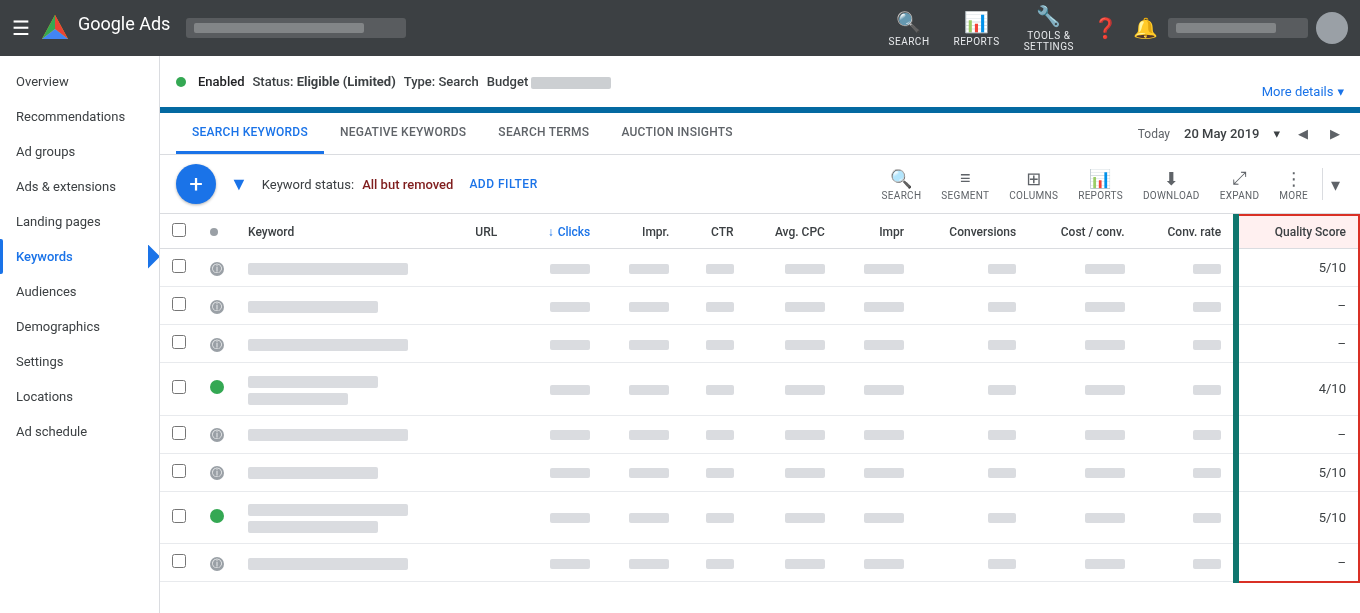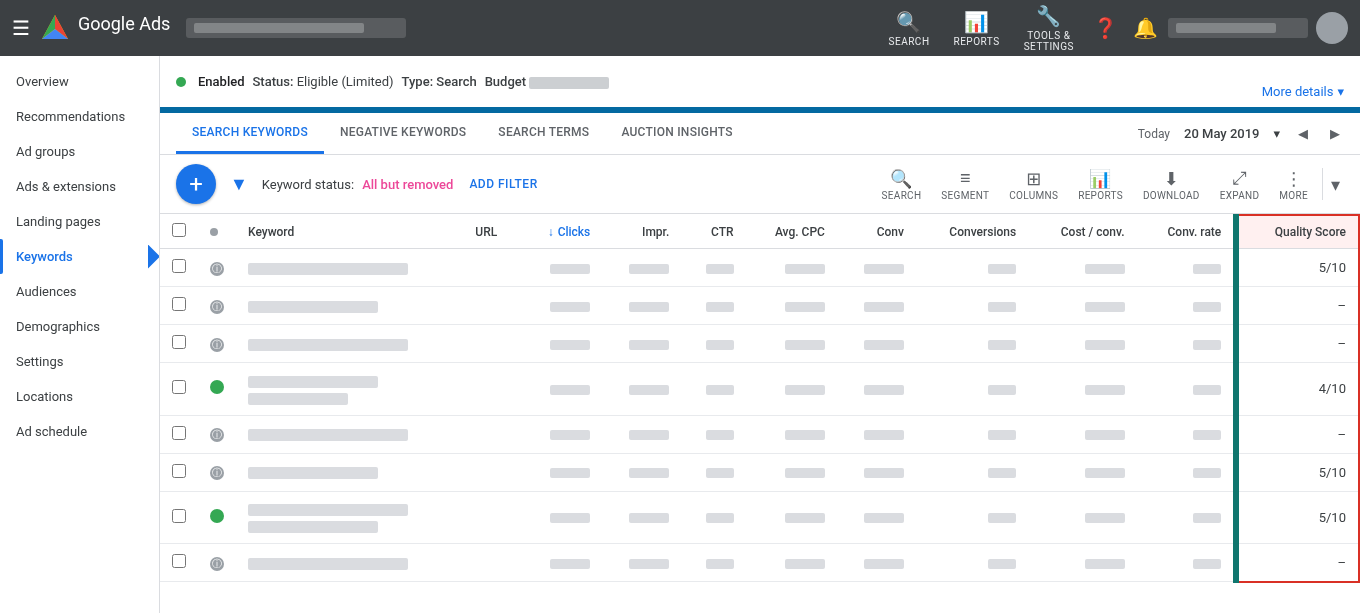--- a/index.html
+++ b/index.html
@@ -188,21 +188,21 @@
       color: #1a73e8;
       font-size: 18px;
       cursor: pointer;
       padding: 6px;
     }
     .filter-text {
       font-size: 13px;
       color: #3c4043;
     }
     .filter-link {
-      color: #ec4899;
+      color: #7f1d1d;
       font-weight: 500;
     }
     .add-filter-btn {
       color: #1a73e8;
       font-size: 12px;
       font-weight: 500;
       letter-spacing: 0.5px;
       cursor: pointer;
       text-transform: uppercase;
       padding: 4px 8px;
@@ -413,21 +413,21 @@
     </div>
   </aside>
 
   <main class="main-content">
 
     <div class="campaign-bar">
       <span class="status-dot green"></span>
       <span class="status-enabled">Enabled</span>
       <span class="campaign-meta">
         <span>Status:</span>
-        <span style="font-weight:400;">Eligible (Limited)</span>
+        <span style="font-weight:700;">Eligible (Limited)</span>
       </span>
       <span class="campaign-meta">
         <span>Type:</span>
         <span style="font-weight:500;">Search</span>
       </span>
       <span class="campaign-meta">
         <span>Budget</span>
         <span class="budget-blur"></span>
       </span>
       <div class="more-details-btn">
@@ -514,21 +514,21 @@
             <th class="right">
               <span>Impr.</span>
             </th>
             <th class="right">
               <span>CTR</span>
             </th>
             <th class="right">
               <span>Avg. CPC</span>
             </th>
             <th class="right">
-              <span>Conv</span>
+              <span>Impr</span>
             </th>
             <th class="right">
               <span>Conversions</span>
             </th>
             <th class="right">
               <span>Cost / conv.</span>
             </th>
             <th class="right">
               <span>Conv. rate</span>
             </th>

